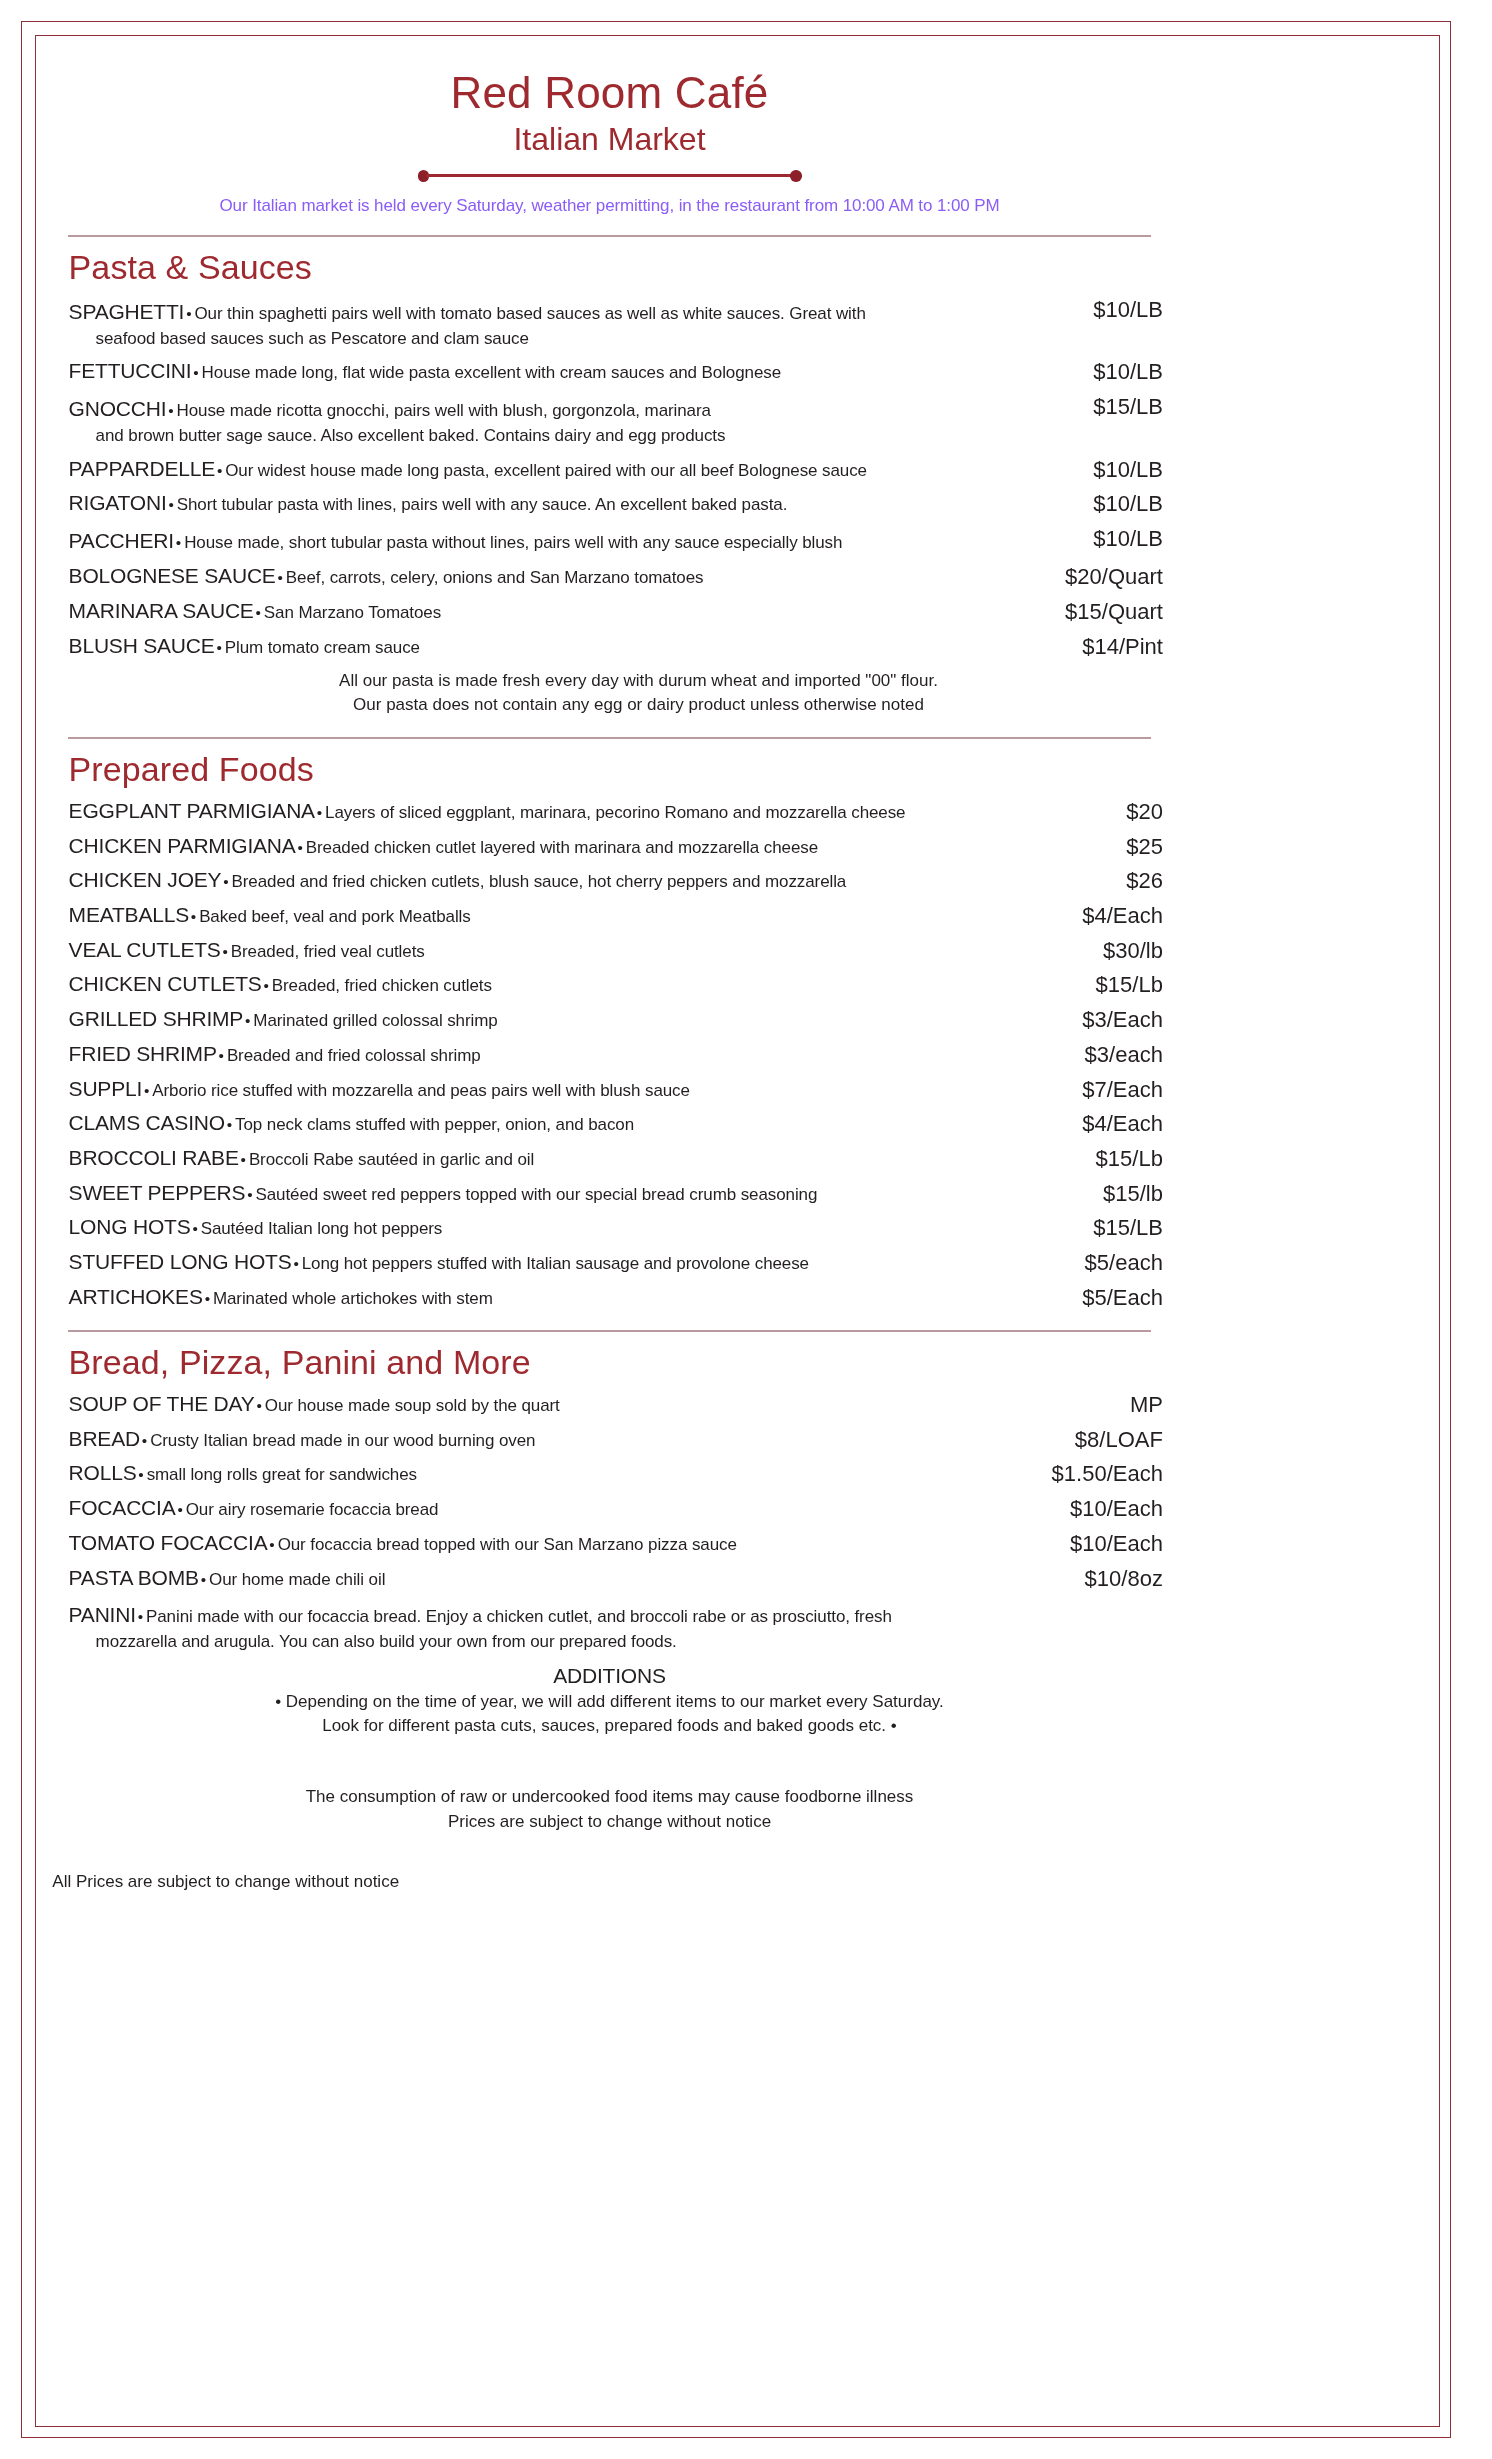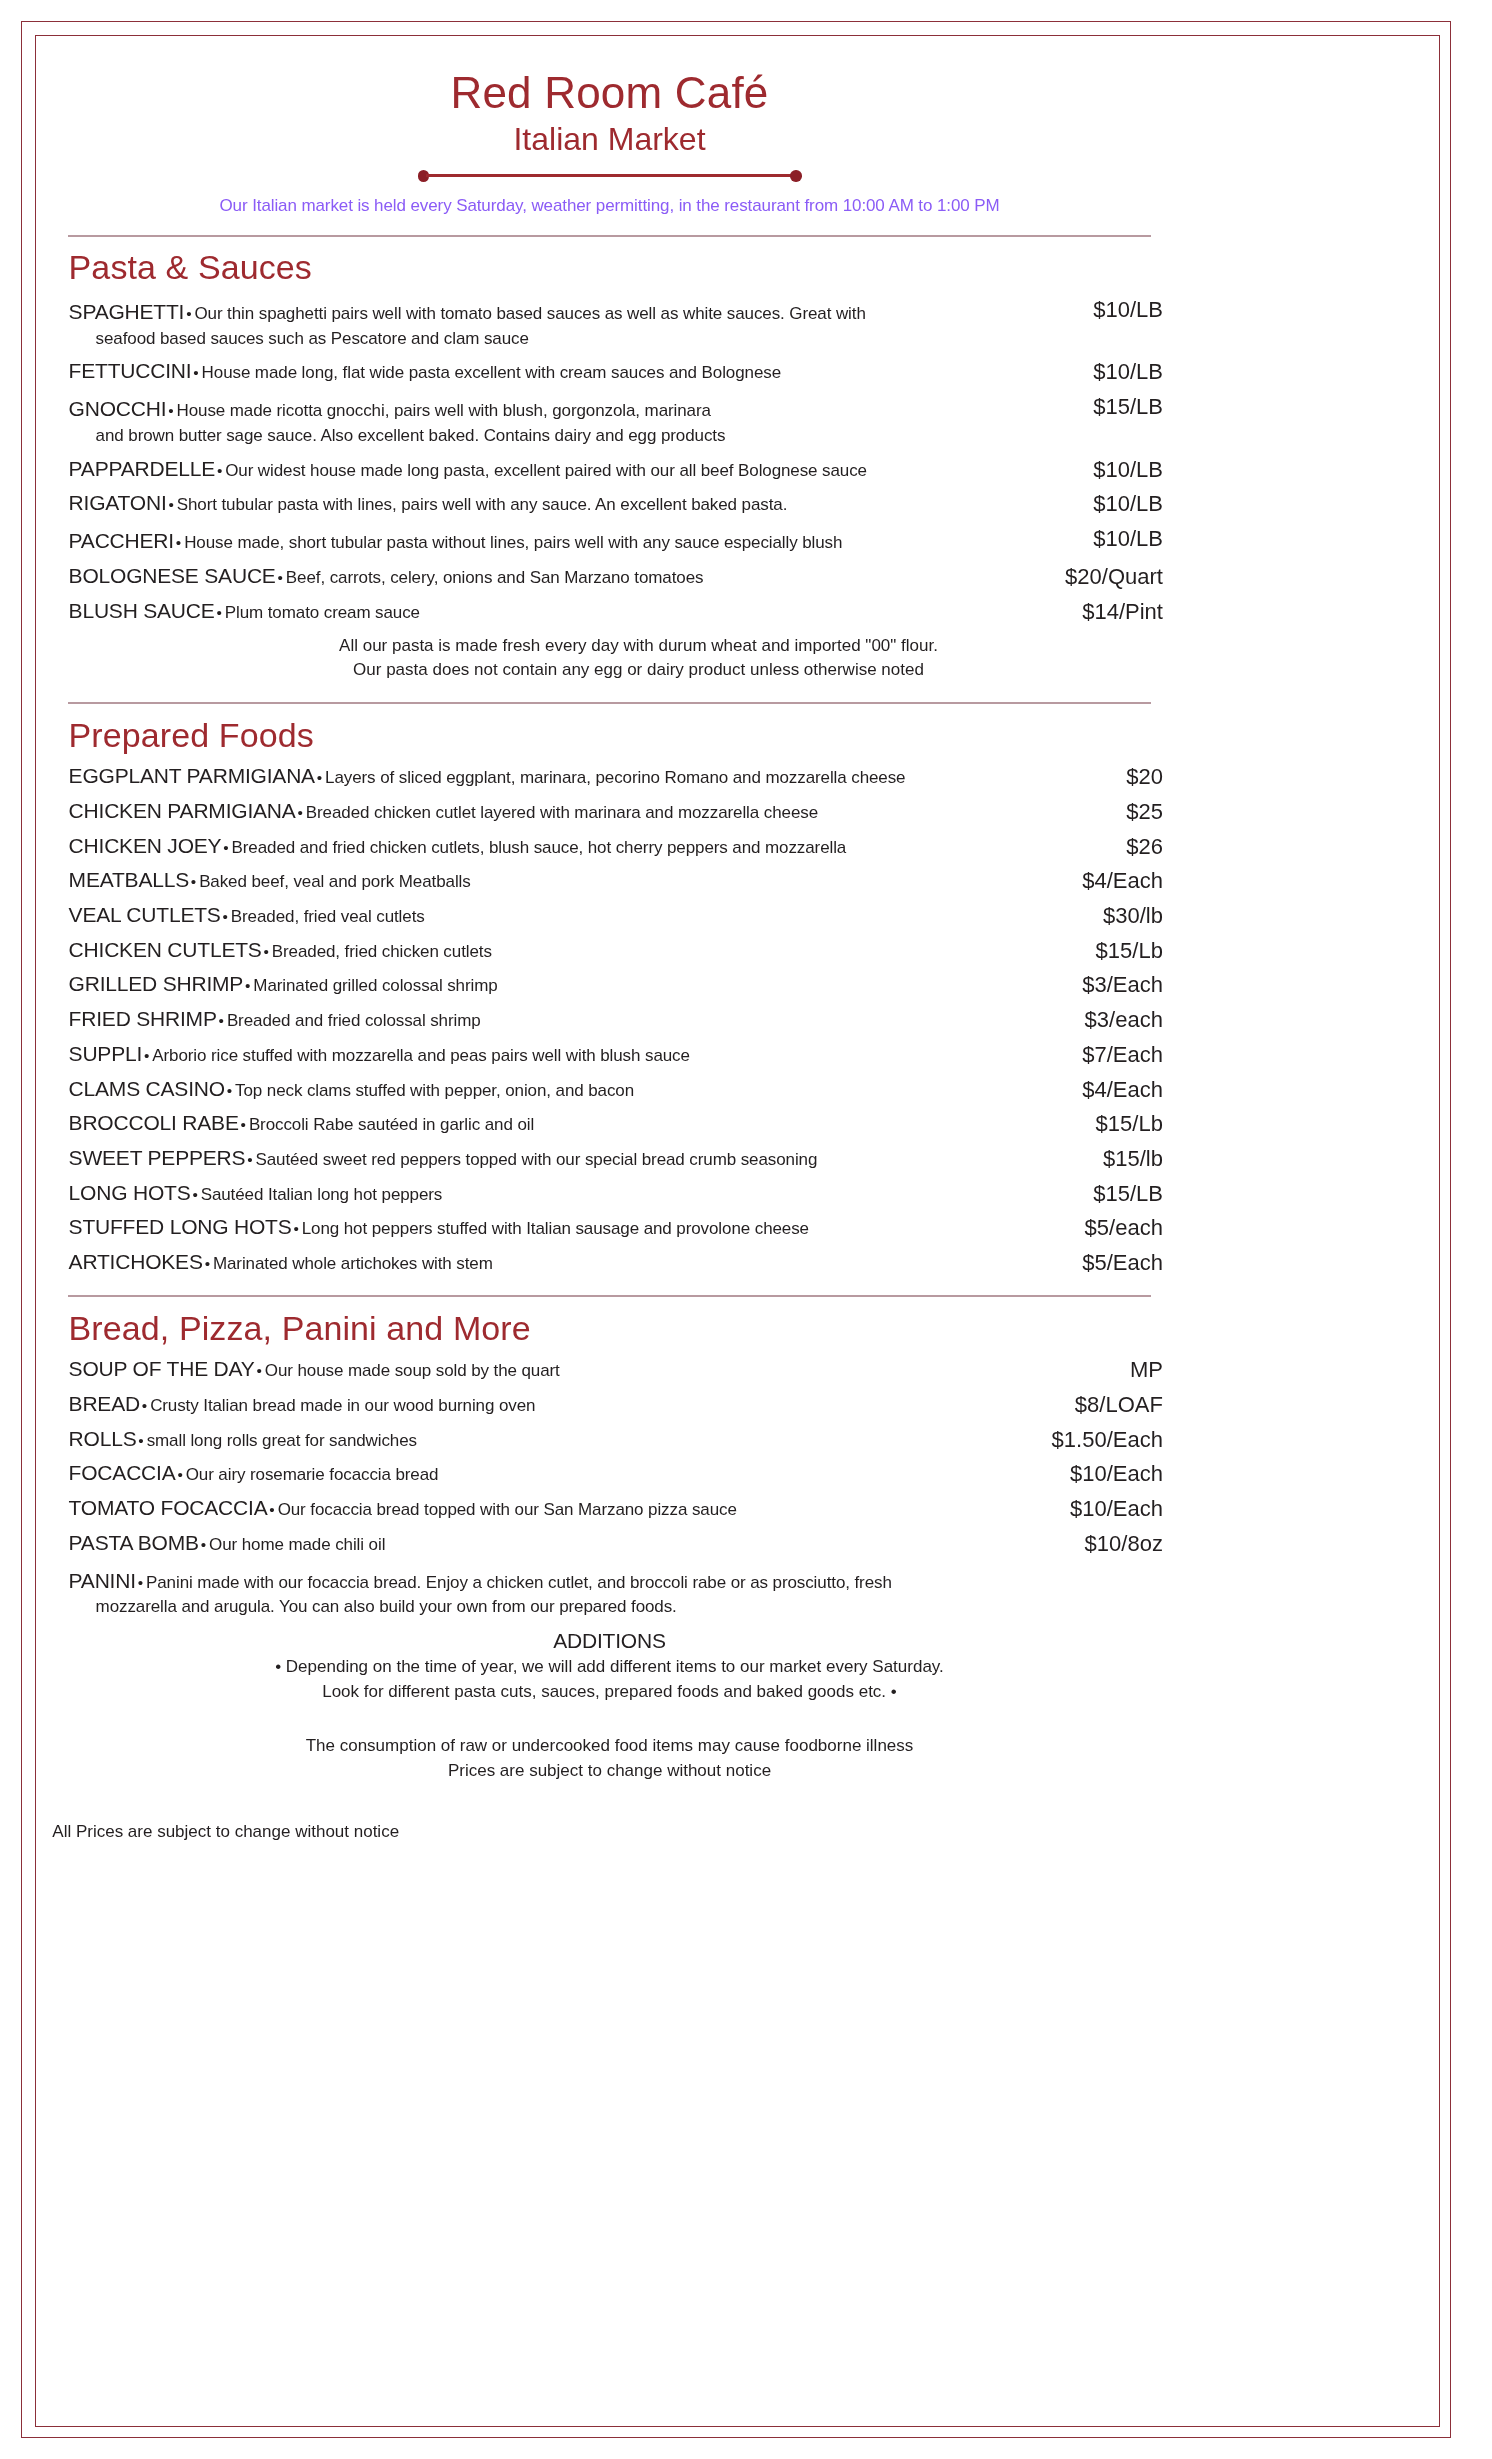--- a/index.html
+++ b/index.html
@@ -142,21 +142,21 @@
   .additions-body {
     text-align: center;
     font-size: 17px;
     line-height: 1.45;
     margin-top: 1.9px;
   }
   .legal {
     text-align: center;
     font-size: 17px;
     line-height: 1.45;
-    margin-top: 30px;
+    margin-top: 46px;
   }
   .legal-last {
     text-align: left;
     font-size: 17px;
     margin-top: 38px;
   }
 </style>
 </head>
 <body>
 
@@ -203,20 +203,24 @@
           </div>
           <div class="row wrap">
             <div class="text"><span class="item-name">PACCHERI</span><span class="sep">•</span><span class="item-desc">House made, short tubular pasta without lines,  pairs well with any sauce especially blush</span></div>
             <div class="price">$10/LB</div>
           </div>
           <div class="row">
             <div class="text"><span class="item-name">BOLOGNESE SAUCE</span><span class="sep">•</span><span class="item-desc">Beef, carrots, celery, onions and San Marzano tomatoes</span></div>
             <div class="price">$20/Quart</div>
           </div>
           <div class="row">
+            <div class="text"><span class="item-name">MARINARA SAUCE</span><span class="sep">•</span><span class="item-desc">San Marzano Tomatoes</span></div>
+            <div class="price">$15/Quart</div>
+          </div>
+          <div class="row">
             <div class="text"><span class="item-name">BLUSH SAUCE</span><span class="sep">•</span><span class="item-desc">Plum tomato cream sauce</span></div>
             <div class="price">$14/Pint</div>
           </div>
         </div>
         <div class="section-footnote">
           <div>All our pasta is made fresh every day with durum wheat and imported "00" flour.</div>
           <div>Our pasta does not contain any egg or dairy product unless otherwise noted</div>
         </div>
       </div>
       <div class="section">

